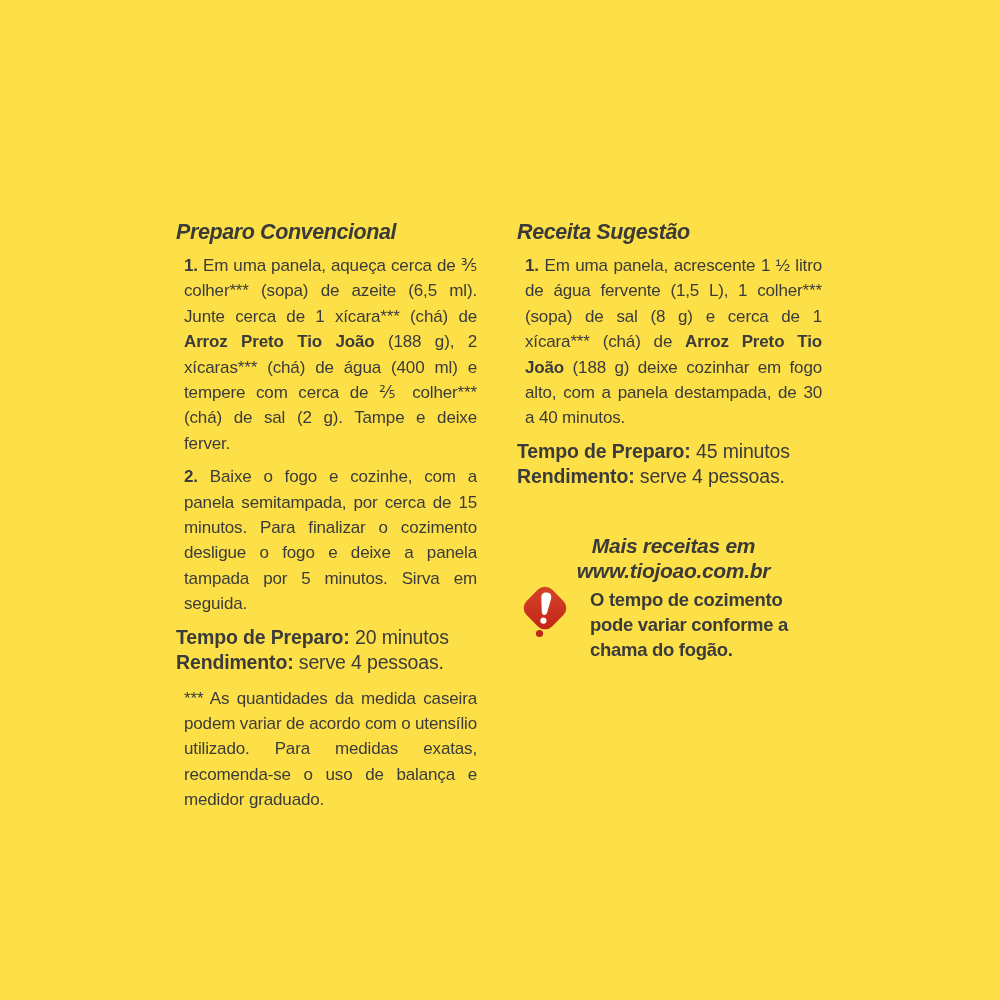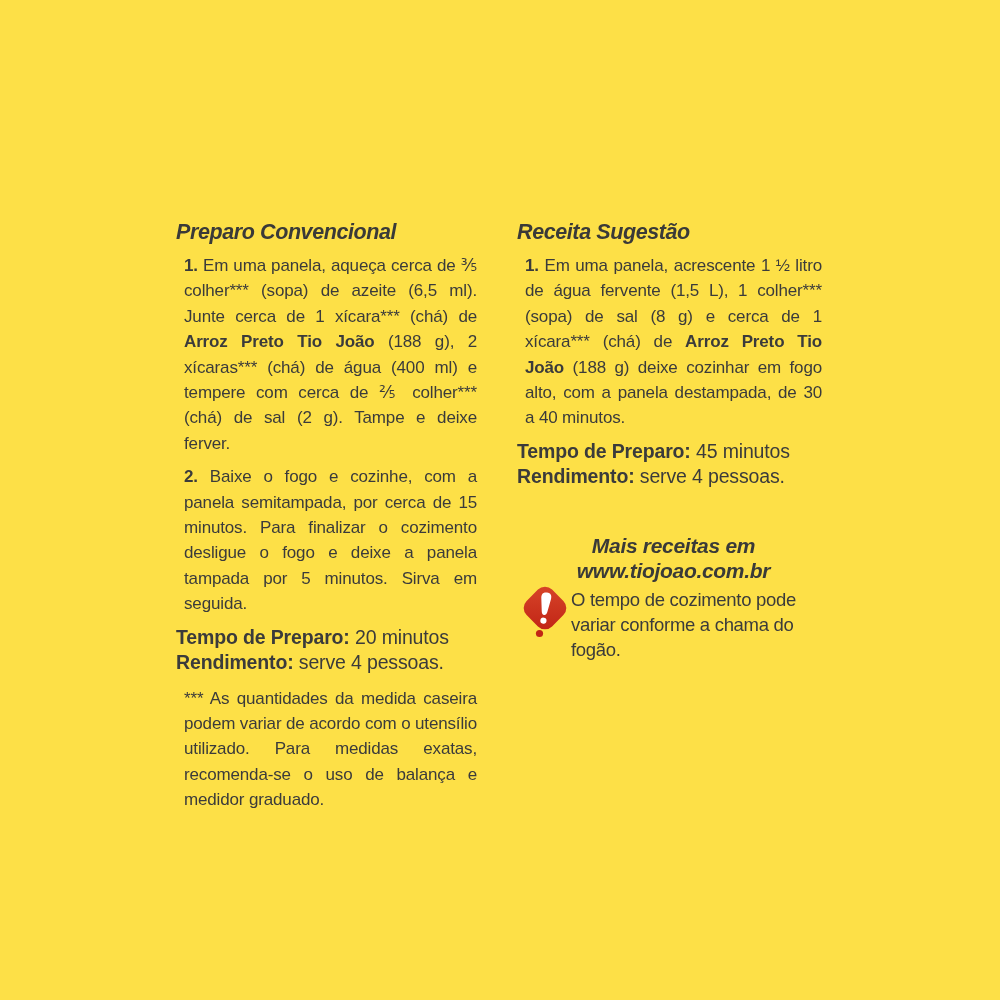--- a/index.html
+++ b/index.html
@@ -53,21 +53,22 @@
     font-size:21px;
     line-height:25px;
     letter-spacing:-0.3px;
     color:#3a3a38;
   }
 
   .warning {
     display:flex;
     align-items:flex-start;
     margin-top:1px;
-    gap:0;
+    gap:19px;
+    font-weight:bold;
   }
   .warning-icon-box { flex:0 0 auto; width:52px; height:58px; margin-left:2px; }
   .warning-text {
     font-size:18.5px;
     line-height:25px;
     letter-spacing:-0.3px;
     padding-top:3px;
   }
 </style>
 </head>

